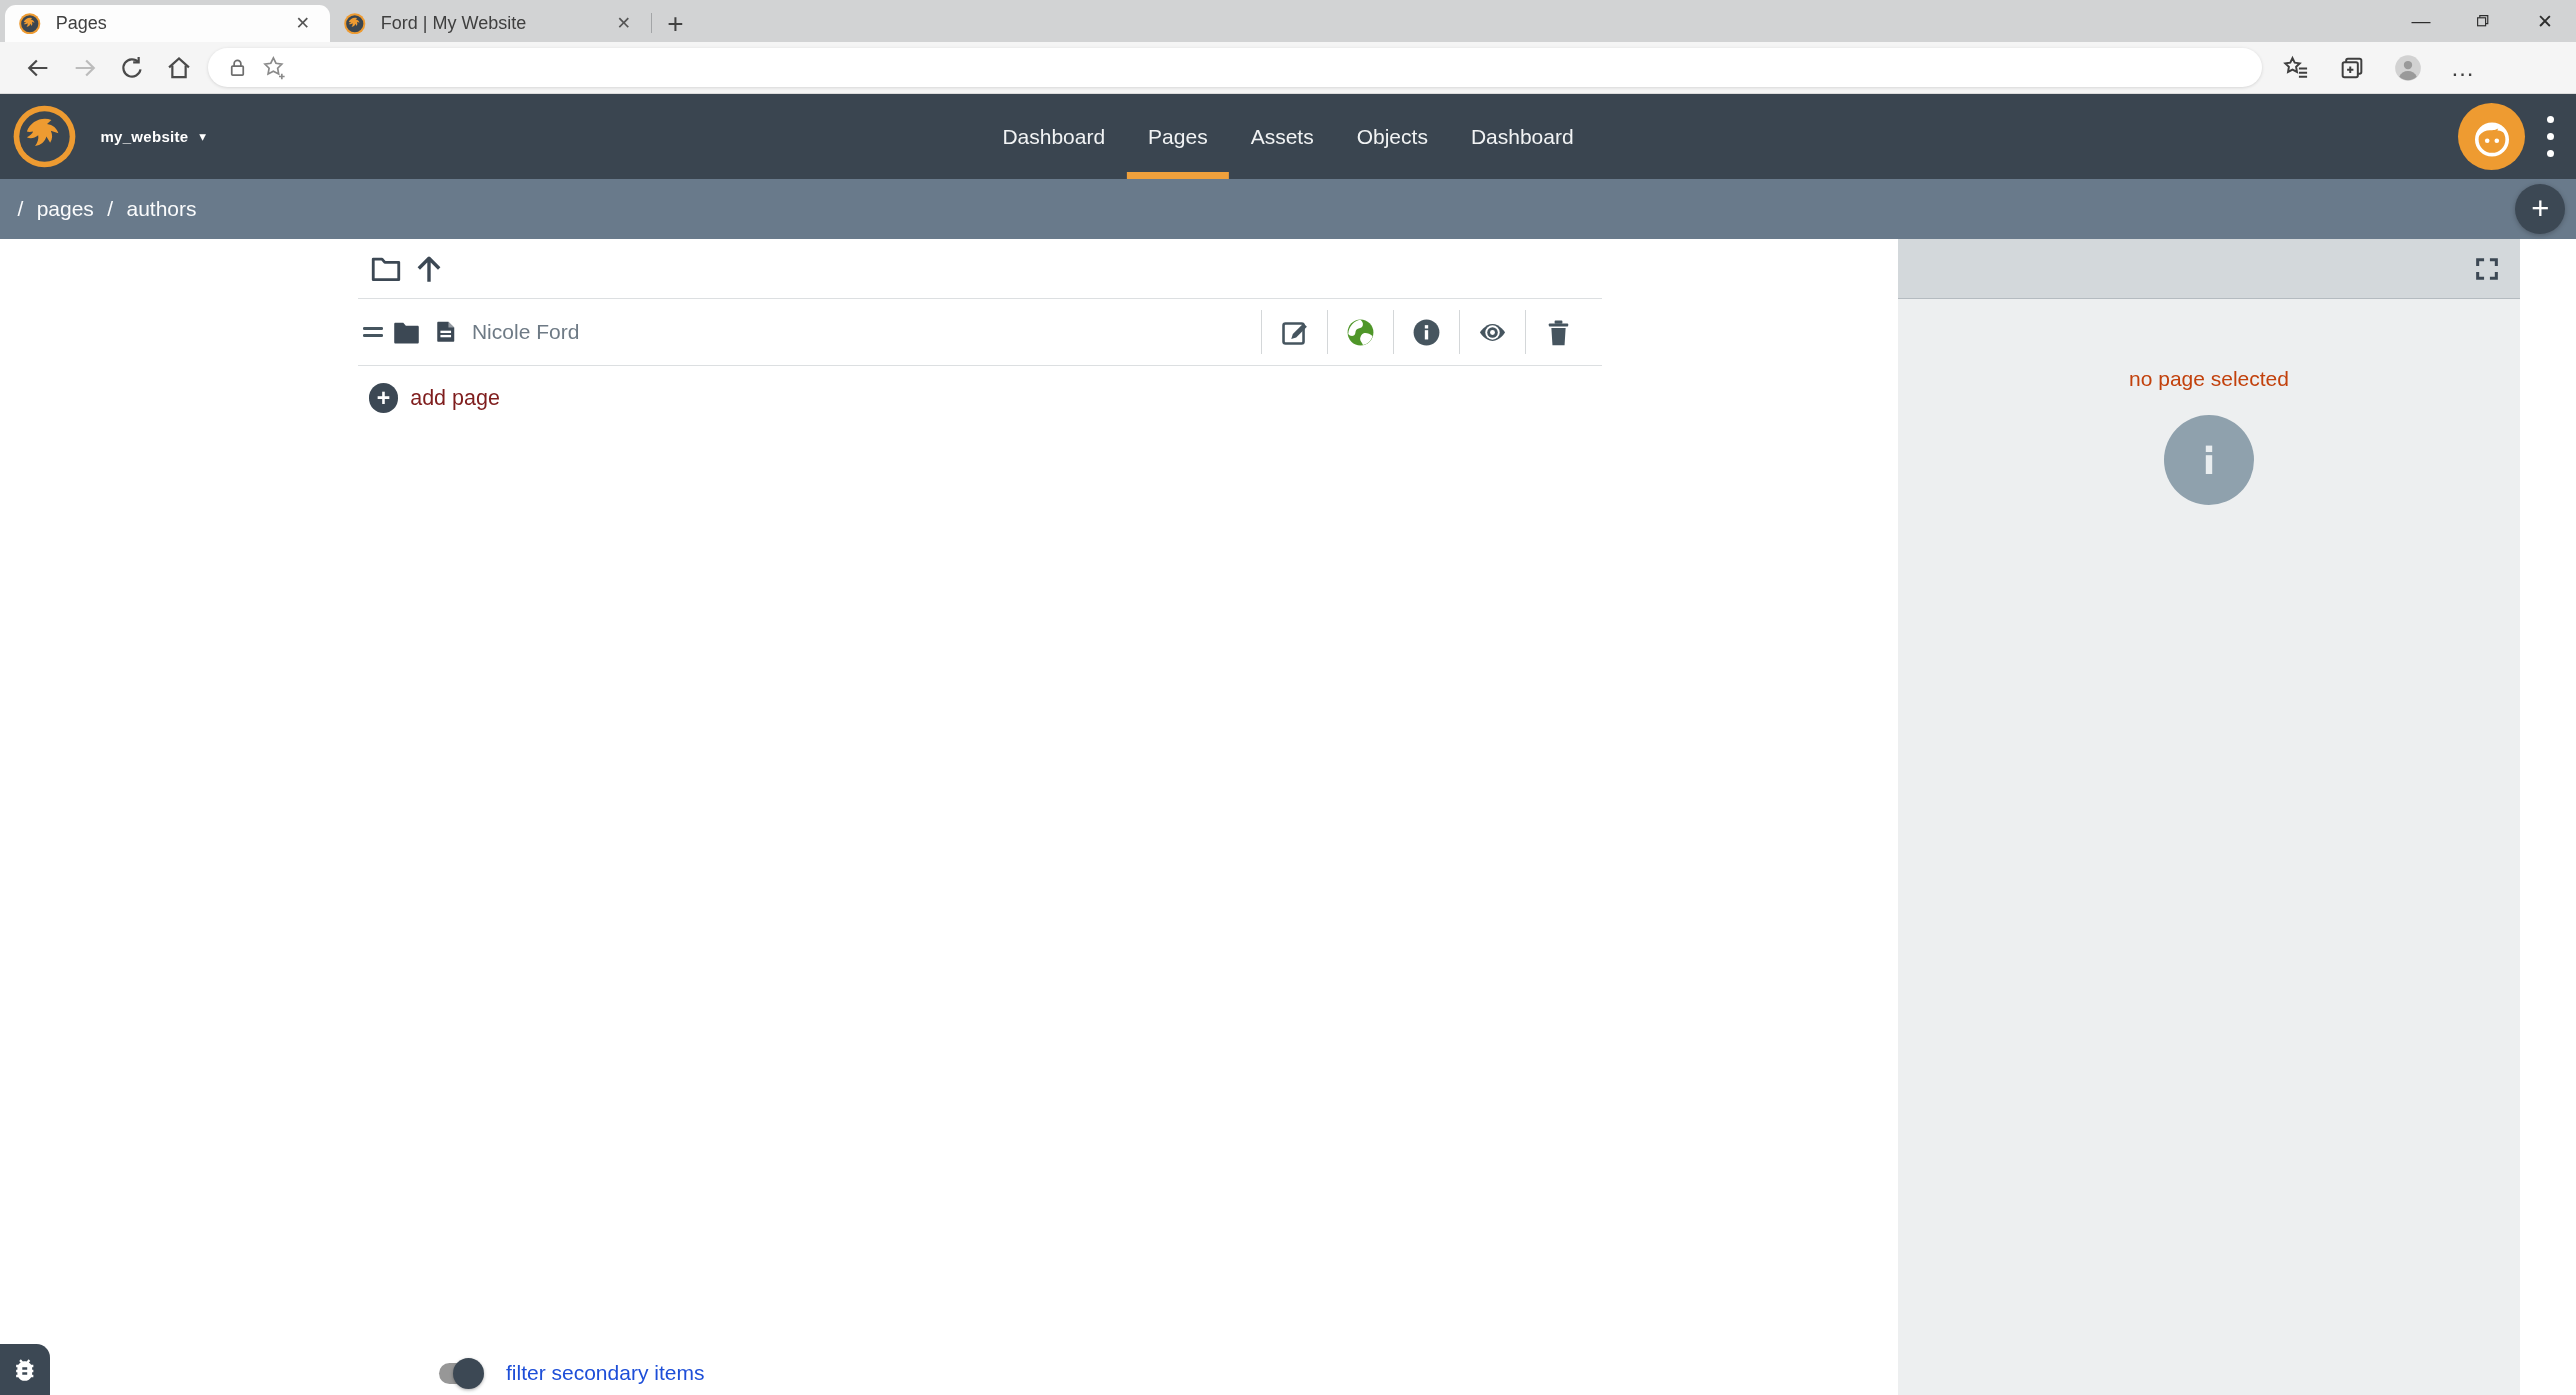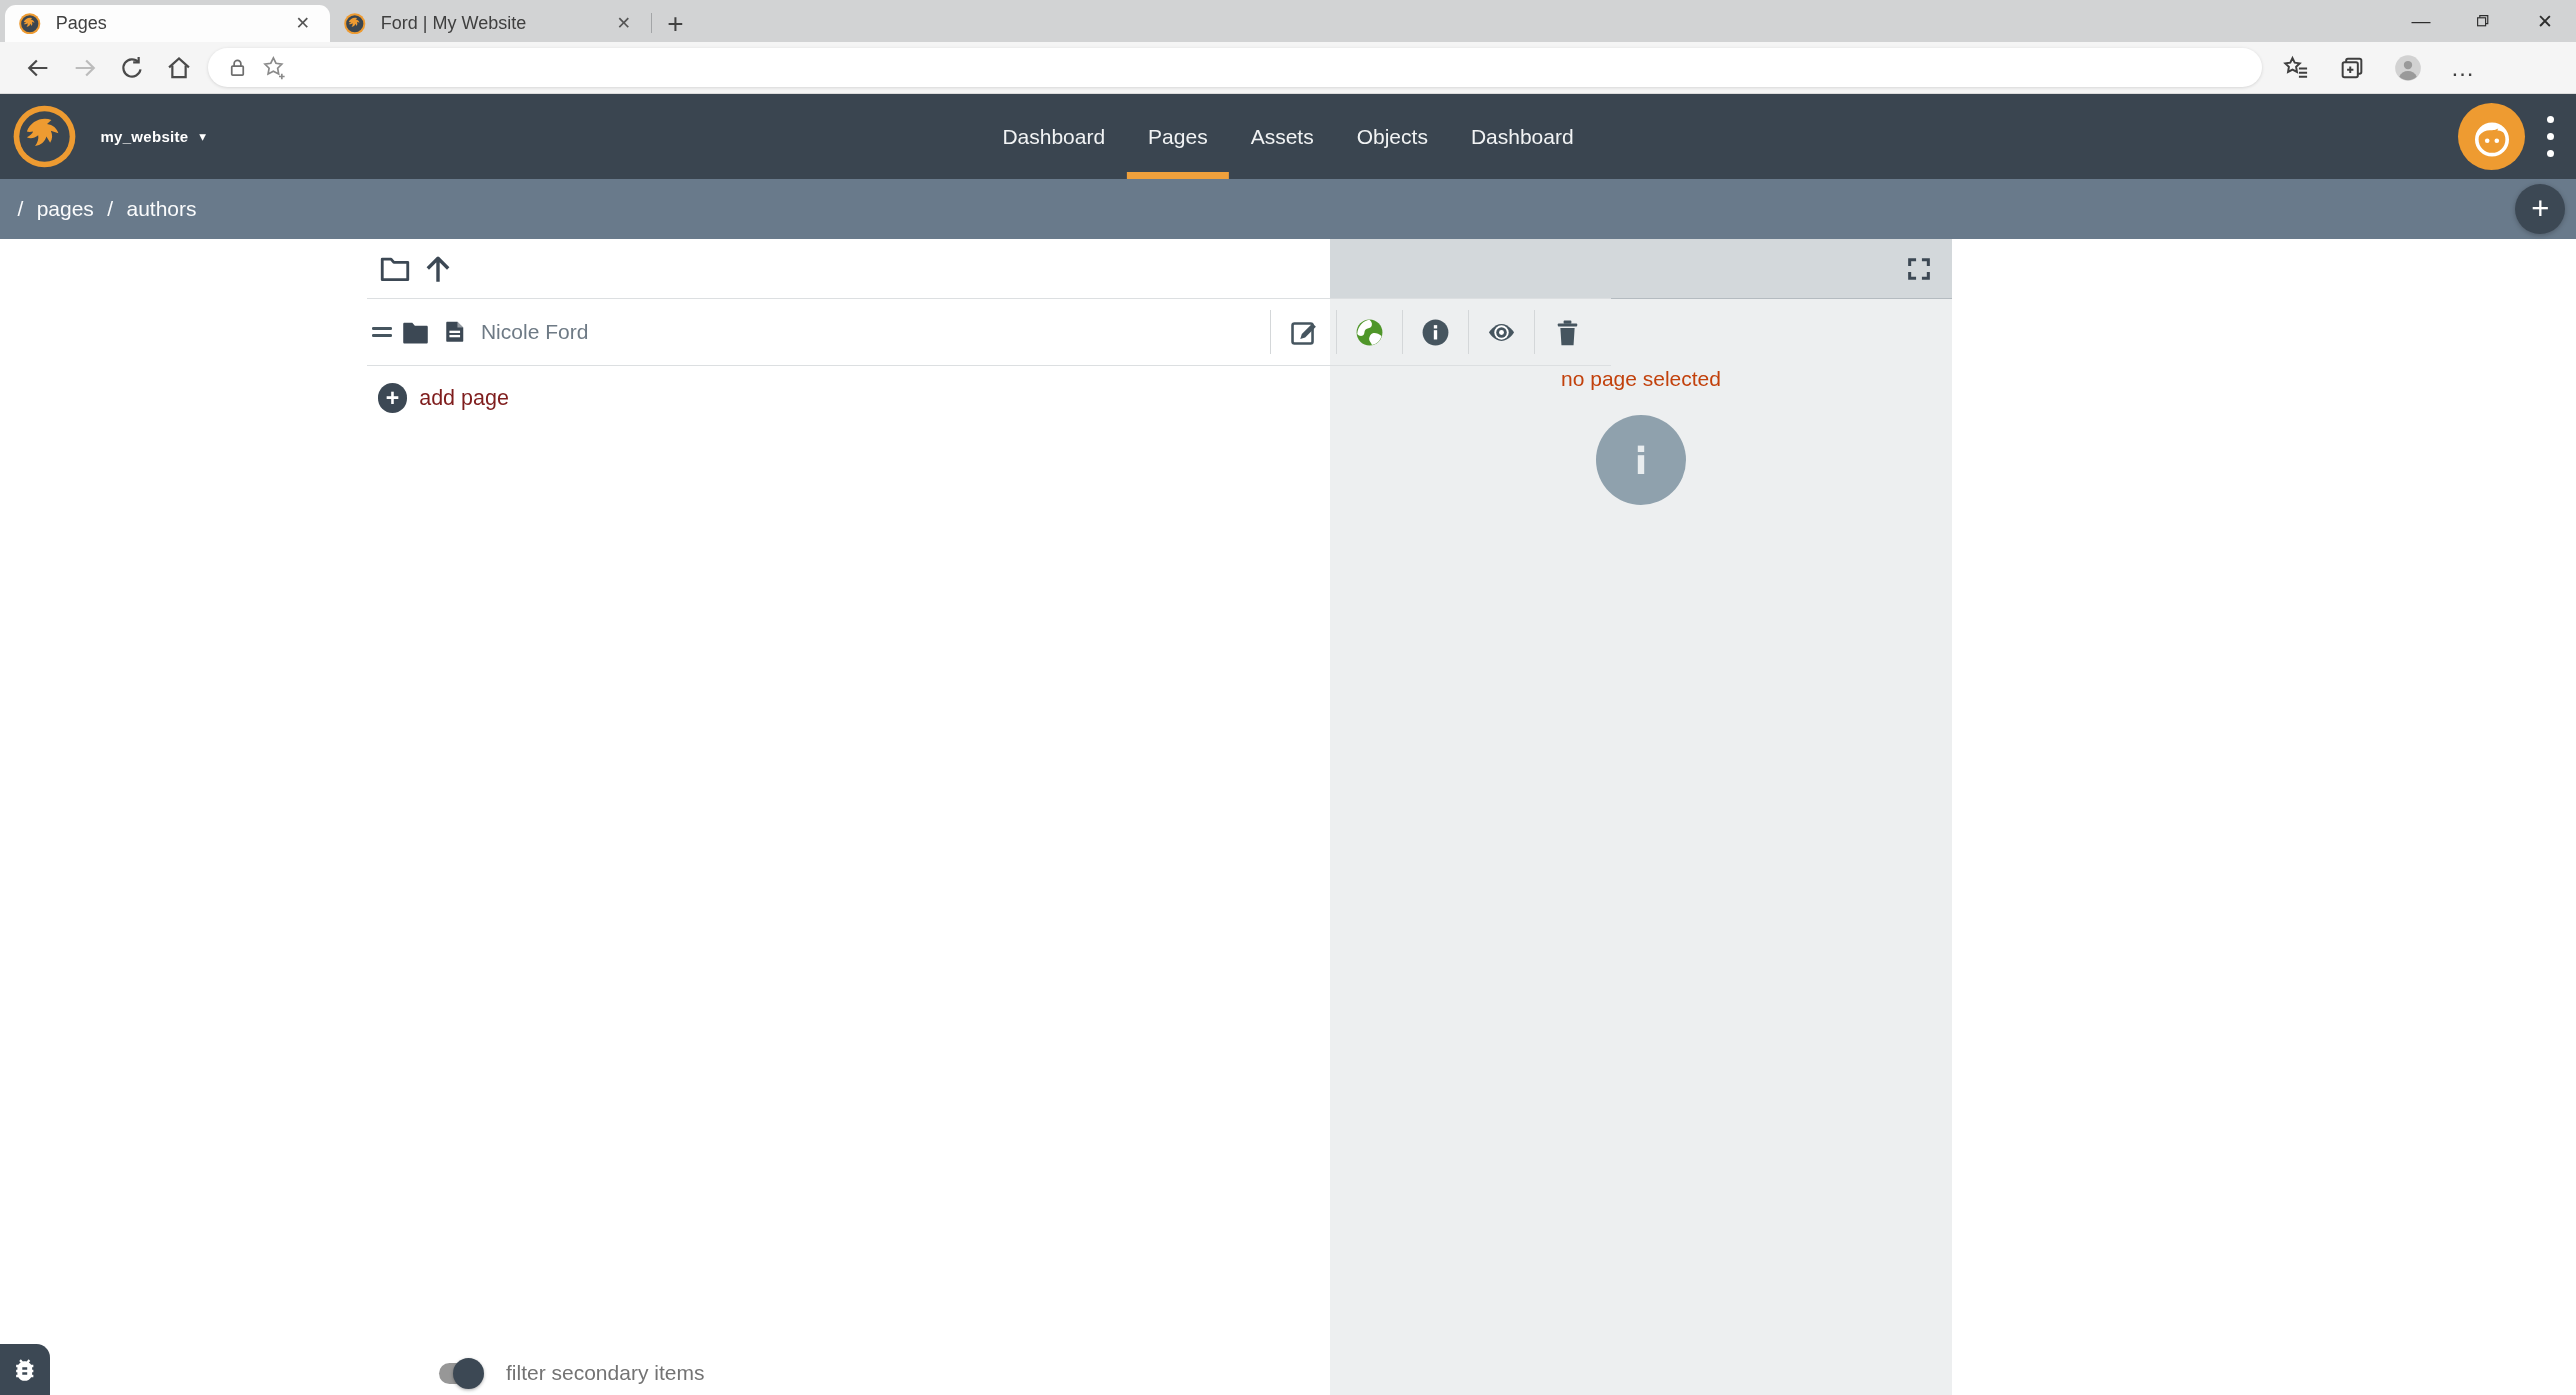--- a/index.html
+++ b/index.html
@@ -46,42 +46,42 @@
   .kebab i { width: 7.4px; height: 7.4px; border-radius: 50%; background: #fff; }
 
   
   .breadcrumb-bar { height: 60px; background: #697a8b; display: flex; align-items: center; padding-left: 17.4px; position: relative; color: #fafbfc; font-size: 21px; }
   .crumb-sep { margin-right: 13.4px; }
   .crumb { margin-right: 13.4px; }
   .fab-add { position: absolute; right: 10.7px; top: 5.4px; width: 50px; height: 50px; border-radius: 50%; background: #3c4854; color: #fff; display: flex; align-items: center; justify-content: center; font-size: 31px; font-weight: 300; box-shadow: 0 1.3px 5.4px rgba(0,0,0,0.25); }
 
   
   .content { height: 1157px; display: flex; background: #fff; }
-  .main { width: 1330px; position: relative; flex: none; padding-left: 9px; }
+  .main { width: 1898px; position: relative; flex: none; }
   .list { margin-left: 358px; width: 1244px; }
   .toolrow { height: 60px; border-bottom: 1.3px solid #dcdfe1; display: flex; align-items: center; padding-left: 10.7px; }
   .toolrow .ico { width: 34px; height: 34px; margin-right: 9.4px; }
   .page-row { height: 67px; border-bottom: 1.3px solid #dcdfe1; display: flex; align-items: center; justify-content: space-between; padding-left: 5.4px; }
   .row-left { display: flex; align-items: center; }
   .drag-handle { width: 20px; margin-right: 8px; }
   .drag-handle i { display: block; height: 2.7px; background: #46555f; margin: 4.7px 0; border-radius: 1.3px; }
   .row-left .ico { width: 31px; height: 31px; margin-right: 10.7px; }
   .row-left .ico.doc { width: 25.5px; height: 25.5px; }
   .row-title { font-size: 21px; color: #6e7a85; margin-left: 2.7px; }
   .row-actions { display: flex; align-items: center; margin-right: 10.7px; }
   .action-cell { width: 66px; height: 44px; display: flex; align-items: center; justify-content: center; border-left: 1.3px solid #d4d7d9; }
   .action-cell svg { width: 31px; height: 31px; }
   .addpage-row { height: 64px; display: flex; align-items: center; padding-left: 10.7px; }
   .addpage-circle { width: 29.5px; height: 29.5px; border-radius: 50%; background: #3c4854; color: #fff; display: flex; align-items: center; justify-content: center; font-size: 23px; font-weight: bold; }
   .addpage-label { font-size: 21.5px; color: #7f1d1d; margin-left: 12px; }
 
   .filter-block { position: absolute; left: 439px; bottom: 10.7px; display: flex; align-items: center; }
   .toggle { width: 40px; height: 21.5px; border-radius: 10.7px; background: #979797; position: relative; }
   .toggle .knob { position: absolute; width: 31px; height: 31px; border-radius: 50%; background: #3c4854; top: -4.7px; right: -5.4px; box-shadow: 0 1.3px 3.4px rgba(0,0,0,0.3); }
-  .filter-label { font-size: 21px; color: #737373; margin-left: 27px; }
+  .filter-label { font-size: 21px; color: #1d4ed8; margin-left: 27px; }
 
   .debug-fab { position: absolute; left: 0; bottom: 0; width: 50px; height: 51px; background: #3c4854; border-radius: 0 13.4px 0 0; display: flex; align-items: center; justify-content: center; }
   .debug-fab svg { width: 29.5px; height: 29.5px; }
 
   
   .panel { width: 622px; flex: none; background: #edeff0; display: flex; flex-direction: column; }
   .panel-header { height: 60px; background: #d3d8db; border-bottom: 1.3px solid #b4bbc0; display: flex; align-items: center; justify-content: flex-end; padding-right: 19px; }
   .panel-header svg { width: 28px; height: 28px; }
   .panel-body { flex: 1; display: flex; flex-direction: column; align-items: center; }
   .empty-text { margin-top: 68px; font-size: 21px; color: #c2410c; }

